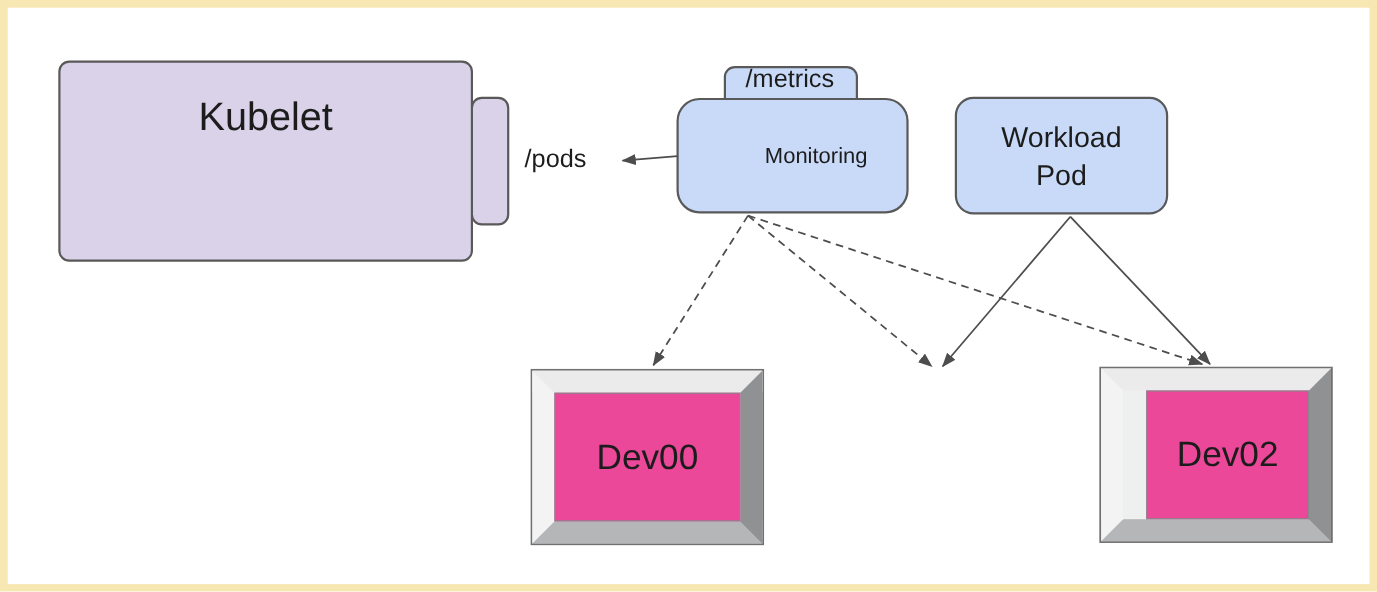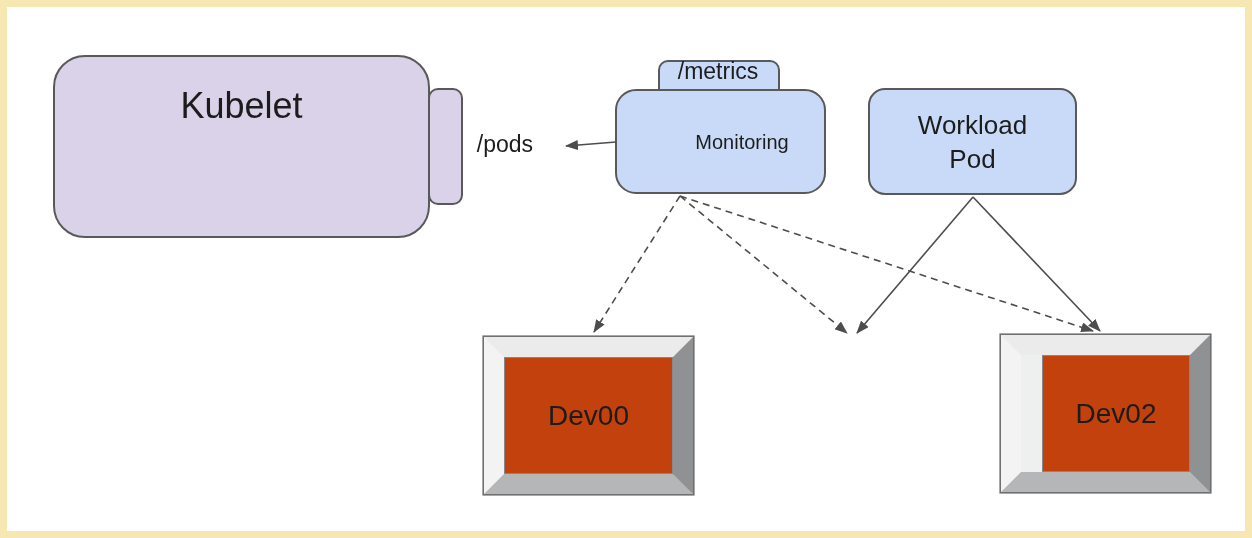--- a/index.html
+++ b/index.html
@@ -26,21 +26,21 @@
     border: 2px solid #595959;
     display: flex;
     align-items: center;
     justify-content: center;
     text-align: center;
   }
   
   #kubelet-box {
     left: 53px; top: 55px; width: 377px; height: 183px;
     background: #d9d2e9;
-    border-radius: 32px;
+    border-radius: 10px;
     z-index: 2;
     align-items: flex-start;
     padding-top: 28px;
     font-size: 36px;
     line-height: 42px;
   }
   #kubelet-tab {
     left: 428px; top: 88px; width: 35px; height: 117px;
     background: #d9d2e9;
     border-radius: 10px;
@@ -50,21 +50,21 @@
   #monitoring-box {
     left: 615px; top: 89px; width: 211px; height: 105px;
     background: #c9daf8;
     border-radius: 21px;
     z-index: 2;
     font-size: 20px;
     line-height: 34px;
     padding-left: 43px;
   }
   #workload-box {
-    left: 868px; top: 88px; width: 209px; height: 107px;
+    left: 868px; top: 88px; width: 194px; height: 107px;
     background: #c9daf8;
     border-radius: 17px;
     z-index: 2;
     font-size: 26px;
     line-height: 34px;
   }
   #metrics-tab {
     left: 658px; top: 60px; width: 122px; height: 45px;
     background: #c9daf8;
     border-radius: 10px;
@@ -90,25 +90,25 @@
     border-right-color:  #8f9193;
     border-bottom-color: #b4b6b8;
     box-shadow: 0 0 0 1.6px #707070;
     background: #eef0ef;
     z-index: 2;
   }
   .device-face {
     box-sizing: border-box;
     width: 100%; height: 100%;
     border: 1.6px solid #85878a;
-    background: #c2410c;
+    background: #ec4899;
     display: flex;
     align-items: center;
     justify-content: center;
-    font-size: 28px;
+    font-size: 32px;
   }
   #device-dev00 { left: 484px;  top: 337px; }
   #device-dev01 { left: 742px;  top: 336px; }
   #device-dev02 { left: 1001px; top: 335px; padding-left: 21px; }
   
   #edges-layer {
     position: absolute;
     inset: 0;
     z-index: 4;
     pointer-events: none;

